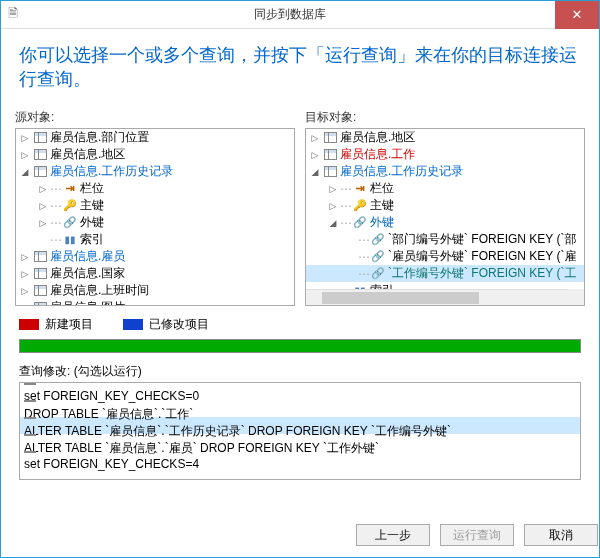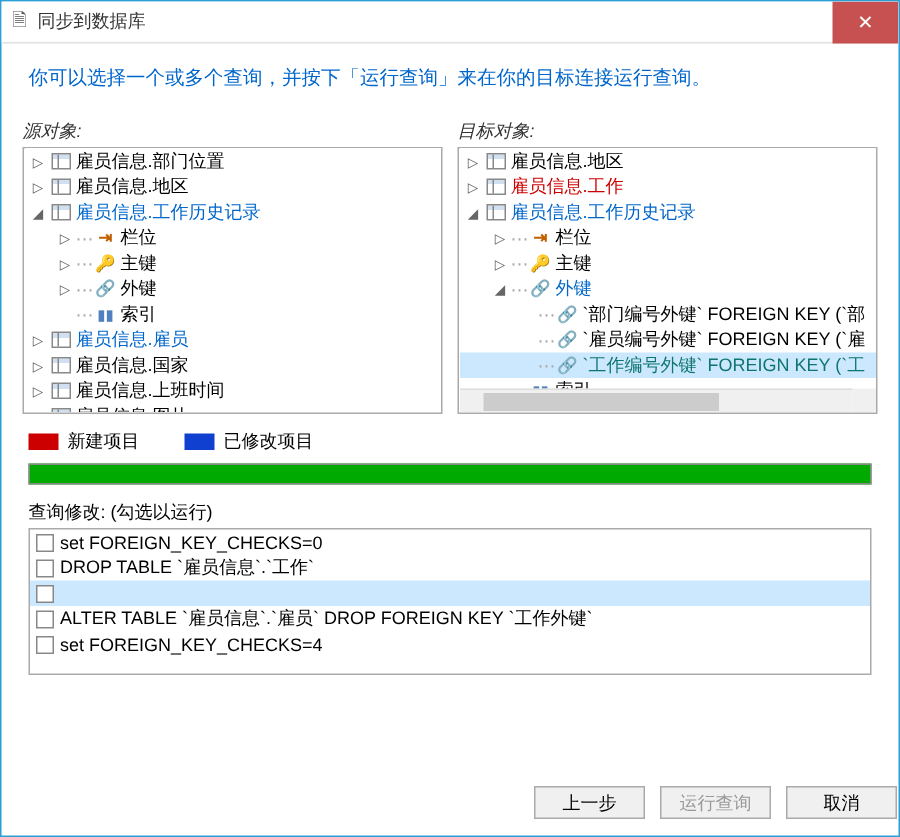--- a/index.html
+++ b/index.html
@@ -1,24 +1,24 @@
 <!DOCTYPE html>
 <html><head>
 <meta charset="utf-8">
 <style>
 * { box-sizing: border-box; margin: 0; padding: 0; font-family: "Microsoft YaHei", "Segoe UI", sans-serif; font-size: 12px; }
 body { background: #fff; width: 600px; height: 558px; overflow: hidden; border: 1px solid #2a9fd6; }
 .titlebar { background: #fff; height: 28px; display: flex; align-items: center; border-bottom: 1px solid #e0e0e0; }
 .tb-icon { width: 24px; text-align: center; color: #555; }
-.tb-title { flex: 1; color: #333; }
+.tb-title { flex: 1; text-align: center; color: #333; }
 .tb-close { width: 44px; height: 28px; background: #c75050; color: #fff; display: flex; align-items: center; justify-content: center; font-size: 13px; }
-.instruct { color: #0066cc; padding: 14px 18px 18px; font-size: 13px; }
+.instruct { color: #0066cc; padding: 14px 18px 18px; font-size: 18px; }
 .panels { display: flex; padding: 0 14px; gap: 10px; }
 .panel { flex: 1; }
-.panel-label { color: #333; margin-bottom: 2px; font-style: italic; }
+.panel-label { color: #333; margin-bottom: 2px; }
 .tree-box { border: 1px solid #aaa; height: 178px; overflow: auto; background: #fff; position: relative; }
 .tree-row { display: flex; align-items: center; height: 17px; white-space: nowrap; padding-left: 4px; }
 .tree-row.link { color: #0066cc; }
 .tree-row.sel { background: #cce8ff; }
 .tog { width: 10px; height: 10px; margin-right: 2px; color: #666; font-size: 9px; display: inline-flex; align-items: center; justify-content: center; }
 .dots { color: #aaa; display: inline-block; }
 .ico { width: 16px; height: 14px; display: inline-flex; align-items: center; justify-content: center; margin-right: 2px; }
 .ico-table { width: 13px; height: 11px; border: 1px solid #888; background: linear-gradient(#d0e0f0 0 3px, #fff 3px); position: relative; }
 .ico-table::after { content: ""; position: absolute; left: 3px; top: 0; width: 1px; height: 100%; background: #888; }
 .ico-cols { color: #c06000; font-weight: bold; font-size: 11px; }
@@ -26,21 +26,21 @@
 .ico-link { color: #555; font-size: 11px; }
 .ico-idx { color: #5080c0; font-size: 10px; }
 .txt { white-space: nowrap; }
 .legend { display: flex; gap: 30px; padding: 10px 18px 4px; align-items: flex-end; }
 .lg-swatch { width: 20px; height: 11px; display: inline-block; margin-right: 6px; vertical-align: middle; }
 .lg-red { background: #c00; }
 .lg-blue { background: #1040d0; }
 .progress { margin: 2px 18px 10px; height: 14px; background: #0a0; border: 1px solid #888; }
 .queries-label { padding: 0 18px; }
 .queries-box { margin: 2px 18px 0; border: 1px solid #aaa; height: 98px; overflow: auto; }
-.q-row { display: flex; align-items: center; height: 17px; padding-left: 4px; gap: 4px; }
+.q-row { display: flex; align-items: flex-start; height: 17px; padding-left: 4px; gap: 4px; flex-direction: column; }
 .q-row.sel { background: #cce8ff; }
 .q-chk { width: 12px; height: 12px; border: 1px solid #888; background: #fff; }
 .buttons { position: absolute; bottom: 12px; right: 2px; display: flex; gap: 10px; }
 .btn { min-width: 74px; height: 22px; border: 1px solid #aaa; background: #f0f0f0; display: flex; align-items: center; justify-content: center; padding: 0 10px; }
 .btn.disabled { color: #999; text-align: center; }
 .scrollbar-h { position: absolute; bottom: 0; left: 0; right: 16px; height: 16px; background: #f0f0f0; border-top: 1px solid #ddd; }
 .scrollbar-h .thumb { position: absolute; left: 16px; top: 2px; width: 60%; height: 12px; background: #ccc; }
 .scrollbar-corner { position: absolute; bottom: 0; right: 0; width: 16px; height: 16px; background: #f0f0f0; }
 </style>
 </head>
@@ -272,20 +272,21 @@
     <div class="q-row">
       <span class="q-chk"></span>
       <span>set FOREIGN_KEY_CHECKS=0</span>
     </div>
     <div class="q-row">
       <span class="q-chk"></span>
       <span>DROP TABLE `雇员信息`.`工作`</span>
     </div>
     <div class="q-row sel">
       <span class="q-chk"></span>
+      <span>ALTER TABLE `雇员信息`.`工作历史记录` DROP FOREIGN KEY `工作编号外键`</span>
     </div>
     <div class="q-row">
       <span class="q-chk"></span>
       <span>ALTER TABLE `雇员信息`.`雇员` DROP FOREIGN KEY `工作外键`</span>
     </div>
     <div class="q-row">
       <span class="q-chk"></span>
       <span>set FOREIGN_KEY_CHECKS=4</span>
     </div>
   </div>

